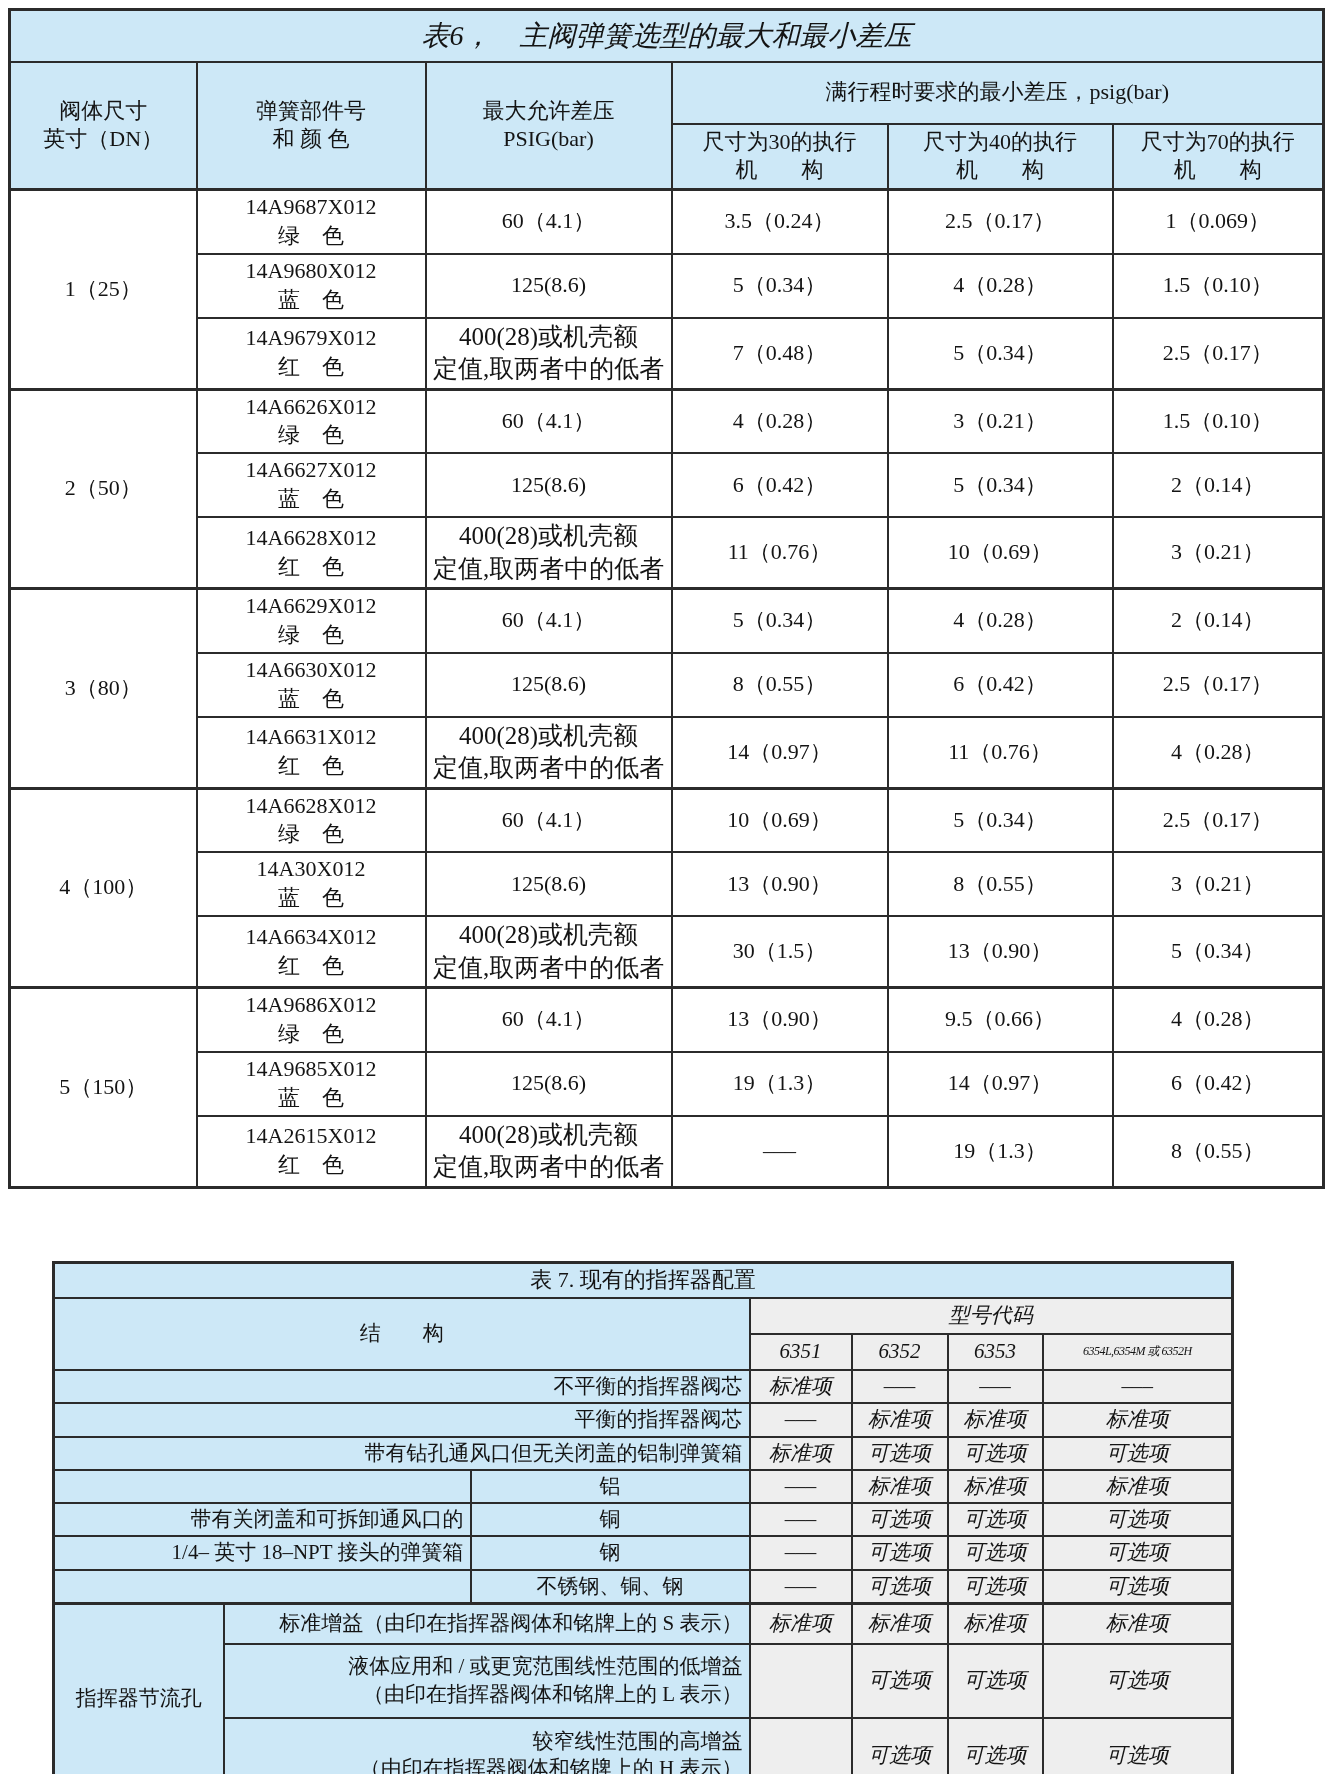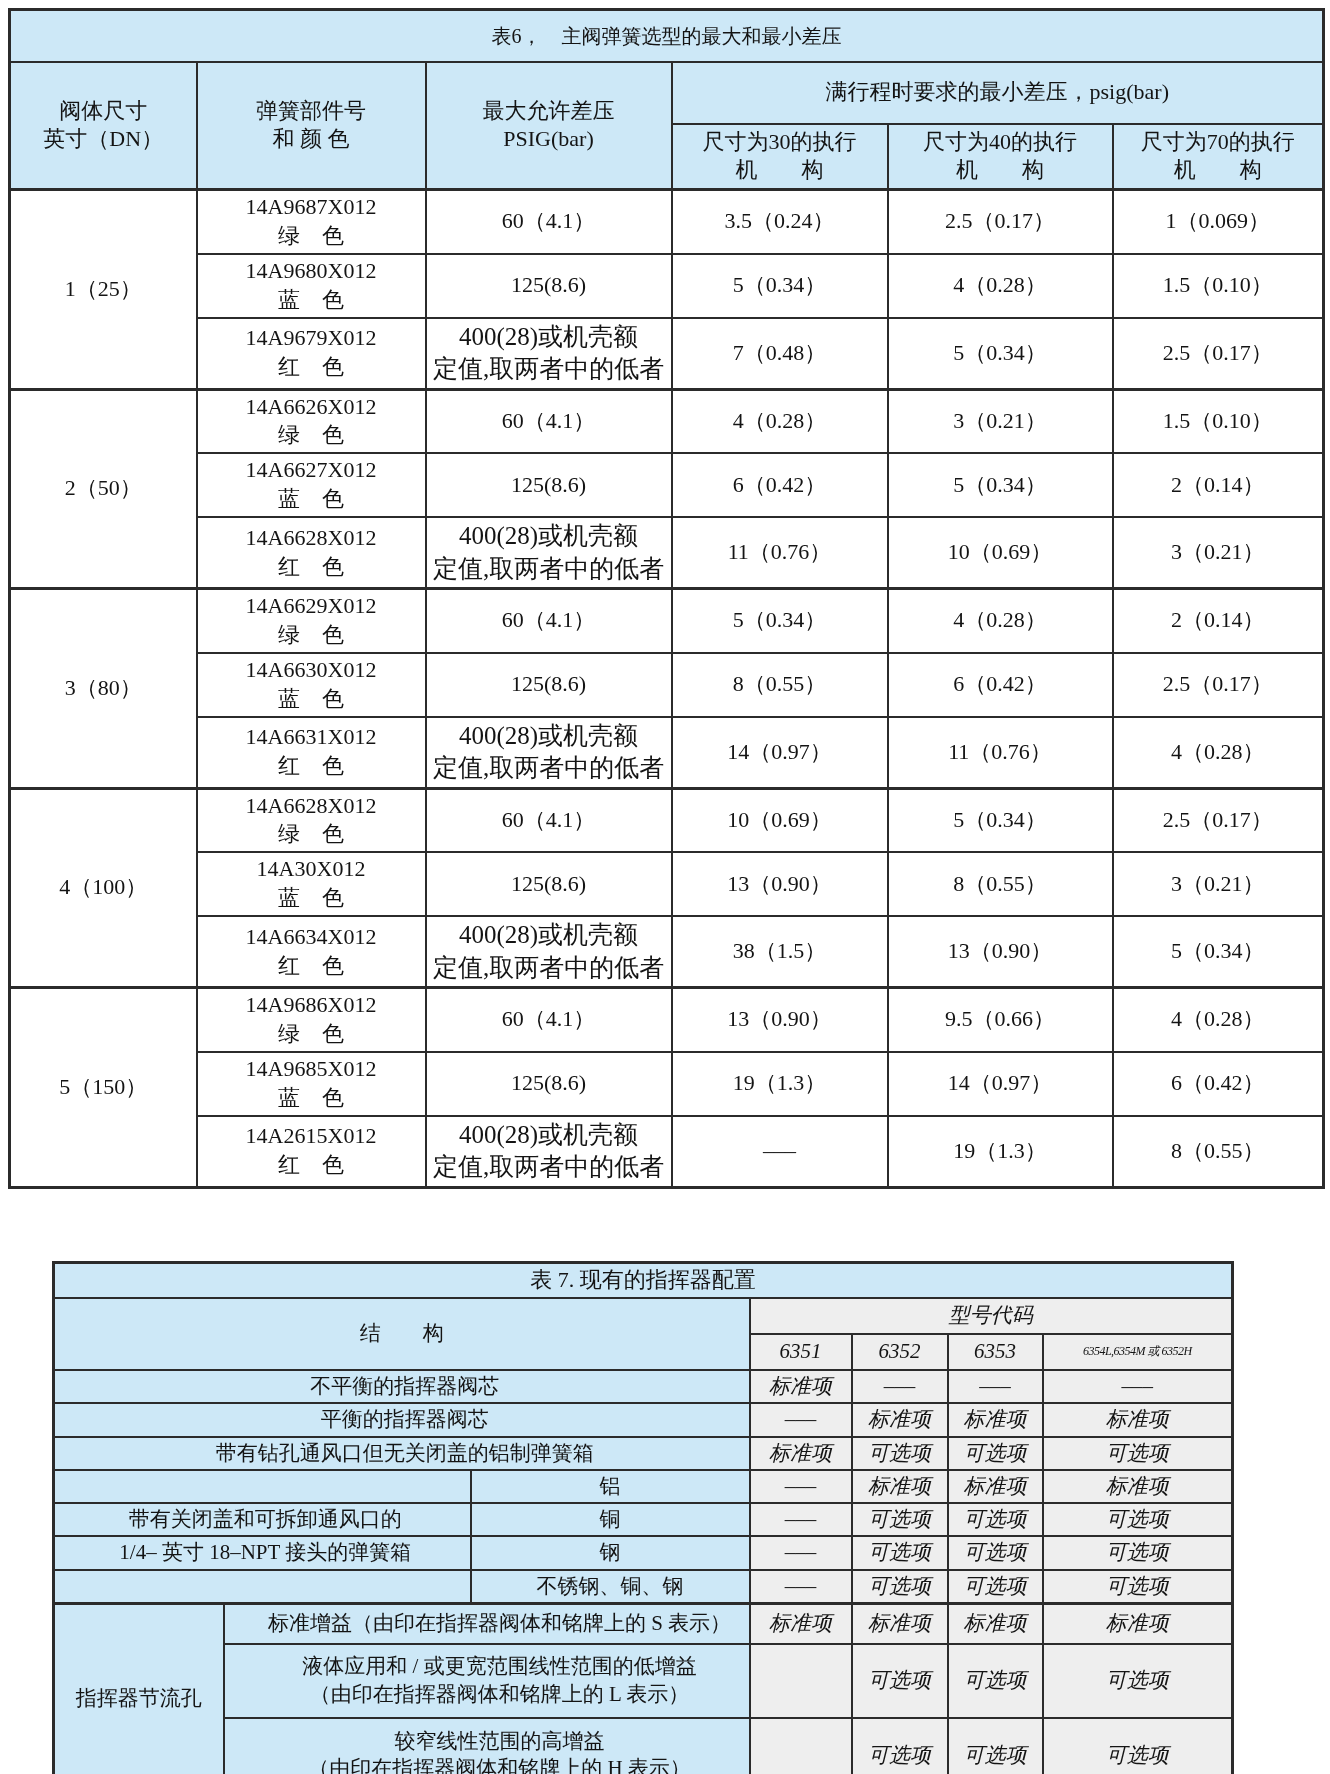--- a/index.html
+++ b/index.html
@@ -24,34 +24,34 @@
   }
   .blue{background:var(--header_blue);}
   .gray{background:var(--cell_gray);font-style:italic;}
 
   
   .t6{width:1314px;font-size:22px;}
   .t6 tr.title-row{height:52px;}
   .t6 tr.h1{height:62px;}
   .t6 tr.h2{height:66px;}
   .t6 tr.data{height:64px;}
-  .t6 .title{font-size:20px;}
+  .t6 .title{font-size:28px;font-style:italic;}
   .t6 tr.g > td{border-top:3px solid var(--border);}
   .t6 .redmax{font-size:25px;padding:2px 2px;}
 
   
   .t7{width:1179px;font-size:21px;margin-top:72px;margin-left:44px;}
   .t7 tr.title-row{height:36px;}
   .t7 tr.h{height:36px;}
   .t7 tr.r{height:33px;}
   .t7 tr.g1{height:40px;}
   .t7 tr.g2{height:74px;}
   .t7 tr.g3{height:76px;}
   .t7 .title7{font-size:22px;}
-  .t7 .lab{text-align:center;padding-left:12px;}
+  .t7 .lab{text-align:right;padding-left:12px;}
   .t7 .gain{padding-left:32px;}
   .t7 .codelast{font-size:12px;letter-spacing:-0.5px;padding:2px 1px;}
   .t7 tr.sec > td{border-top:3px solid var(--border);}
 </style>
 </head>
 <body>
 
 <div class="page">
 
   <table class="t6">
@@ -181,21 +181,21 @@
       <td>125(8.6)</td>
       <td>13（0.90）</td>
       <td>8（0.55）</td>
       <td>3（0.21）</td>
     </tr>
     <tr class="data">
       <td>14A6634X012
 红　色</td>
       <td class="redmax">400(28)或机壳额
 定值,取两者中的低者</td>
-      <td>38（1.5）</td>
+      <td>30（1.5）</td>
       <td>13（0.90）</td>
       <td>5（0.34）</td>
     </tr>
 
     <tr class="data g">
       <td rowspan="3">5（150）</td>
       <td>14A9686X012
 绿　色</td>
       <td>60（4.1）</td>
       <td>13（0.90）</td>

